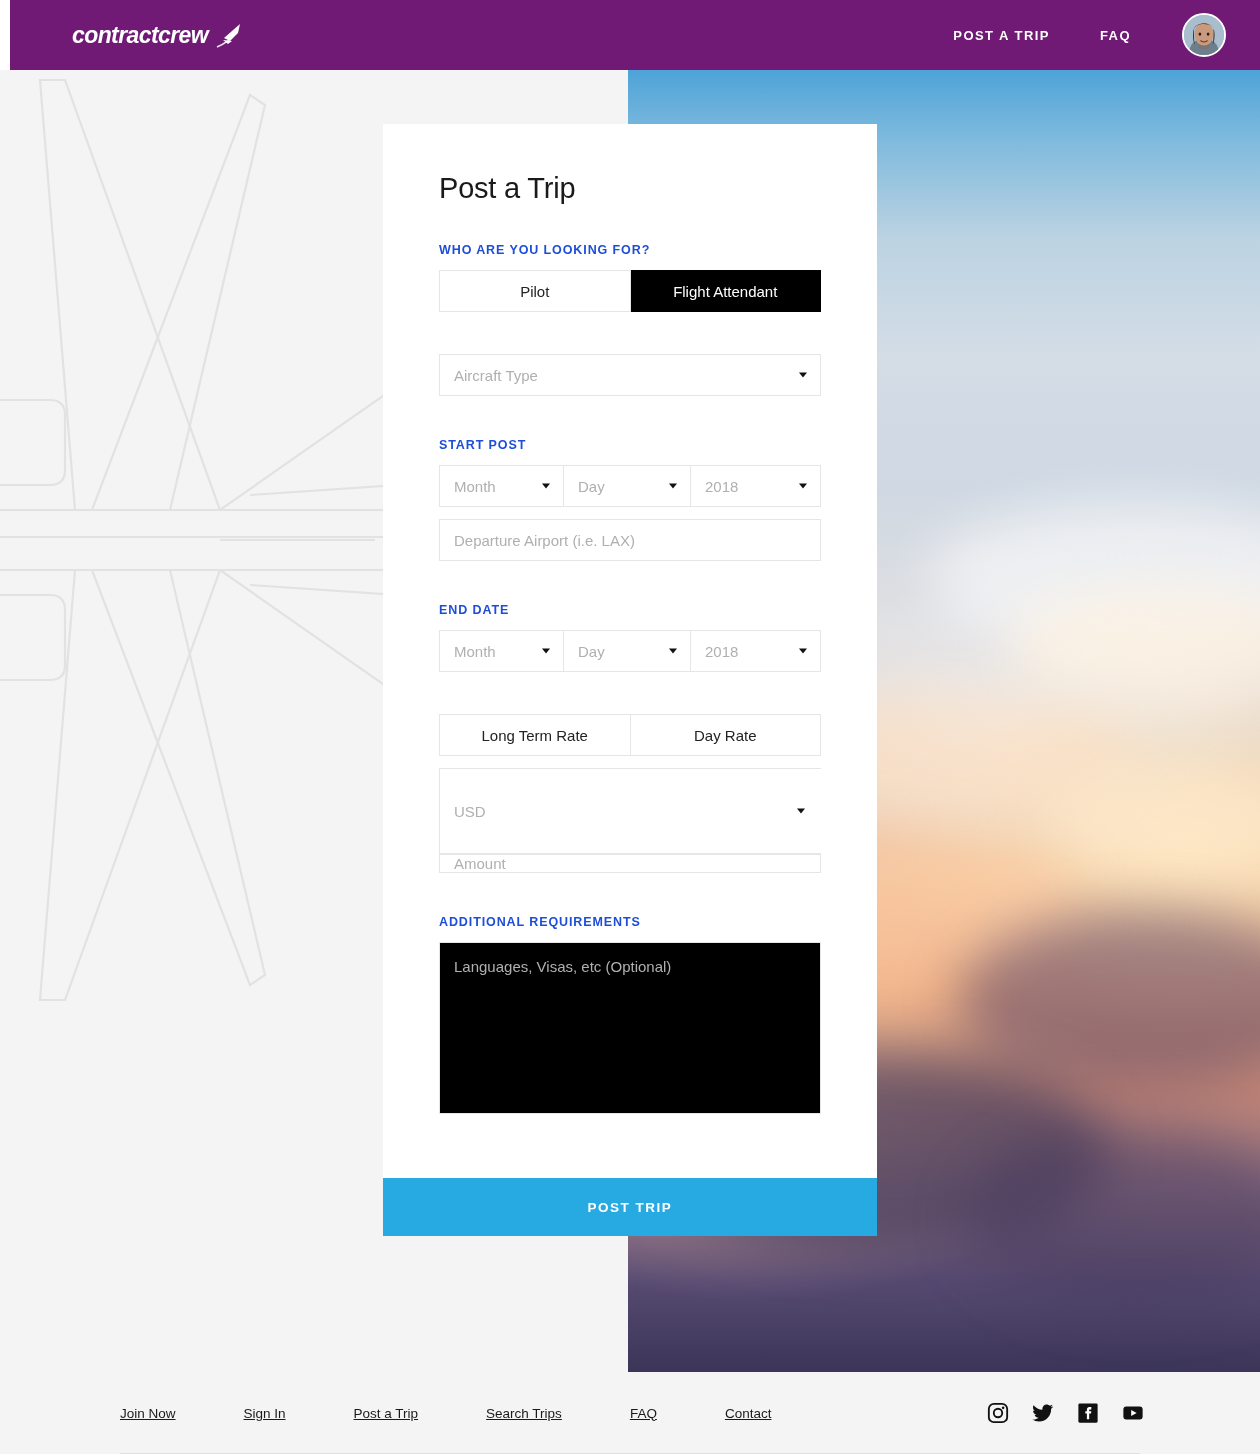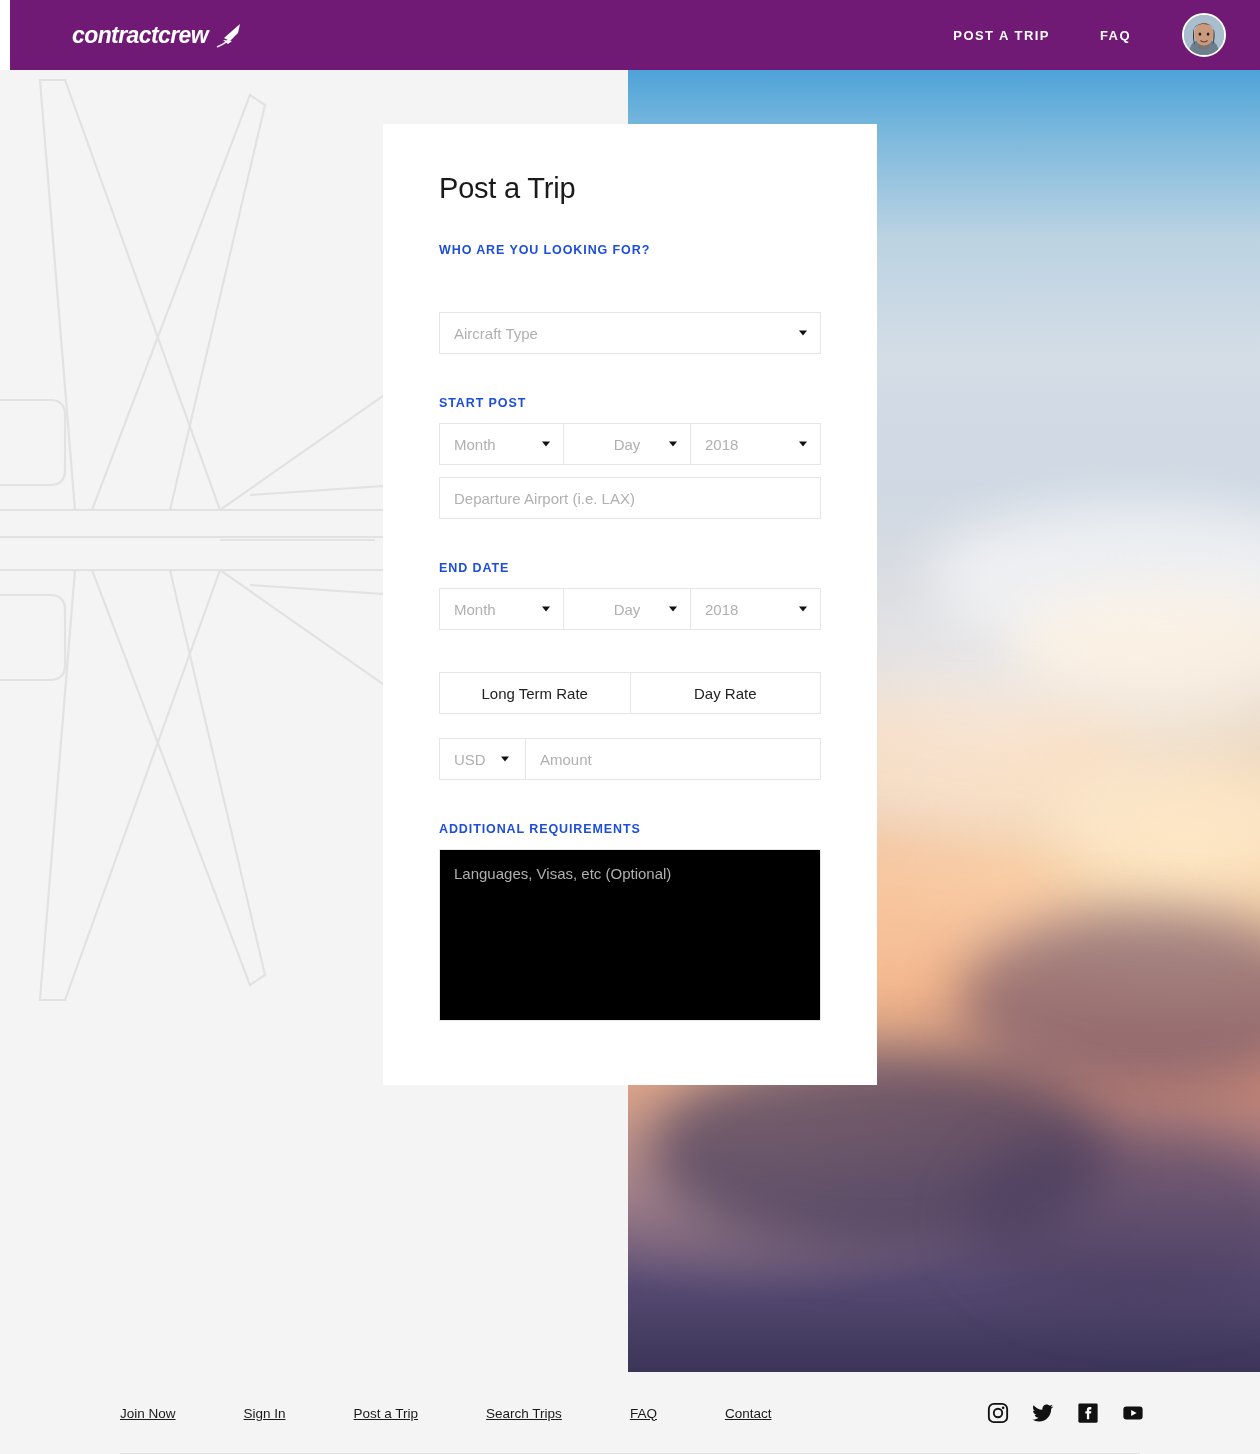--- a/index.html
+++ b/index.html
@@ -232,21 +232,21 @@
     width: 0; height: 0;
     border-left: 4.5px solid transparent;
     border-right: 4.5px solid transparent;
     border-top: 5px solid #111111;
   }
 
   .date-row { display: flex; width: 100%; }
   .date-row .sel { border-right: none; }
   .date-row .sel:last-child { border-right: 1px solid #e6e6e6; }
   .date-row .sel.m { flex: 0 0 124px; }
-  .date-row .sel.d { flex: 0 0 127px; justify-content: center; }
+  .date-row .sel.d { flex: 0 0 127px; }
   .date-row .sel.y { flex: 1; }
 
   .rate-row { display: flex; width: 100%; }
   .rate-row .sel.cur {
     flex: 0 0 86px;
     border-right: none;
     padding-right: 0;
   }
   .rate-row .sel.cur .arrow { right: 16px; }
   .rate-row .txt.amt { flex: 1; }
@@ -410,20 +410,24 @@
     <div class="cloud c6"></div>
     <div class="cloud c7"></div>
   </div>
 
   <div class="card">
     <div class="card-body">
 
       <h1 class="card-title">Post a Trip</h1>
 
       <div class="field-label">WHO ARE YOU LOOKING FOR?</div>
+      <div class="toggle-group">
+        <div class="toggle-btn">Pilot</div>
+        <div class="toggle-btn active">Flight Attendant</div>
+      </div>
 
       <div class="gap-lg"></div>
 
       <div class="sel">
         <span>Aircraft Type</span>
         <span class="arrow"></span>
       </div>
 
       <div class="gap-lg"></div>
 
@@ -463,34 +467,35 @@
         </div>
       </div>
 
       <div class="gap-lg"></div>
 
       <div class="toggle-group">
         <div class="toggle-btn">Long Term Rate</div>
         <div class="toggle-btn">Day Rate</div>
       </div>
 
-      <div class="rate-row" style="margin-top:24px;">
+      <div class="rate-row" style="margin-top:12px;flex-direction:column;">
         <div class="sel cur">
           <span>USD</span>
           <span class="arrow"></span>
         </div>
         <input class="txt amt" placeholder="Amount" style="">
       </div>
 
       <div class="gap-lg"></div>
 
       <div class="field-label">ADDITIONAL REQUIREMENTS</div>
       <textarea class="ta" placeholder="Languages, Visas, etc (Optional)" style=""></textarea>
     </div>
 
+    <button class="post-btn">POST TRIP</button>
   </div>
 
   <div class="footer">
     <div class="footer-links">
       <a class="footer-link">Join Now</a>
       <a class="footer-link">Sign In</a>
       <a class="footer-link">Post a Trip</a>
       <a class="footer-link">Search Trips</a>
       <a class="footer-link">FAQ</a>
       <a class="footer-link">Contact</a>

